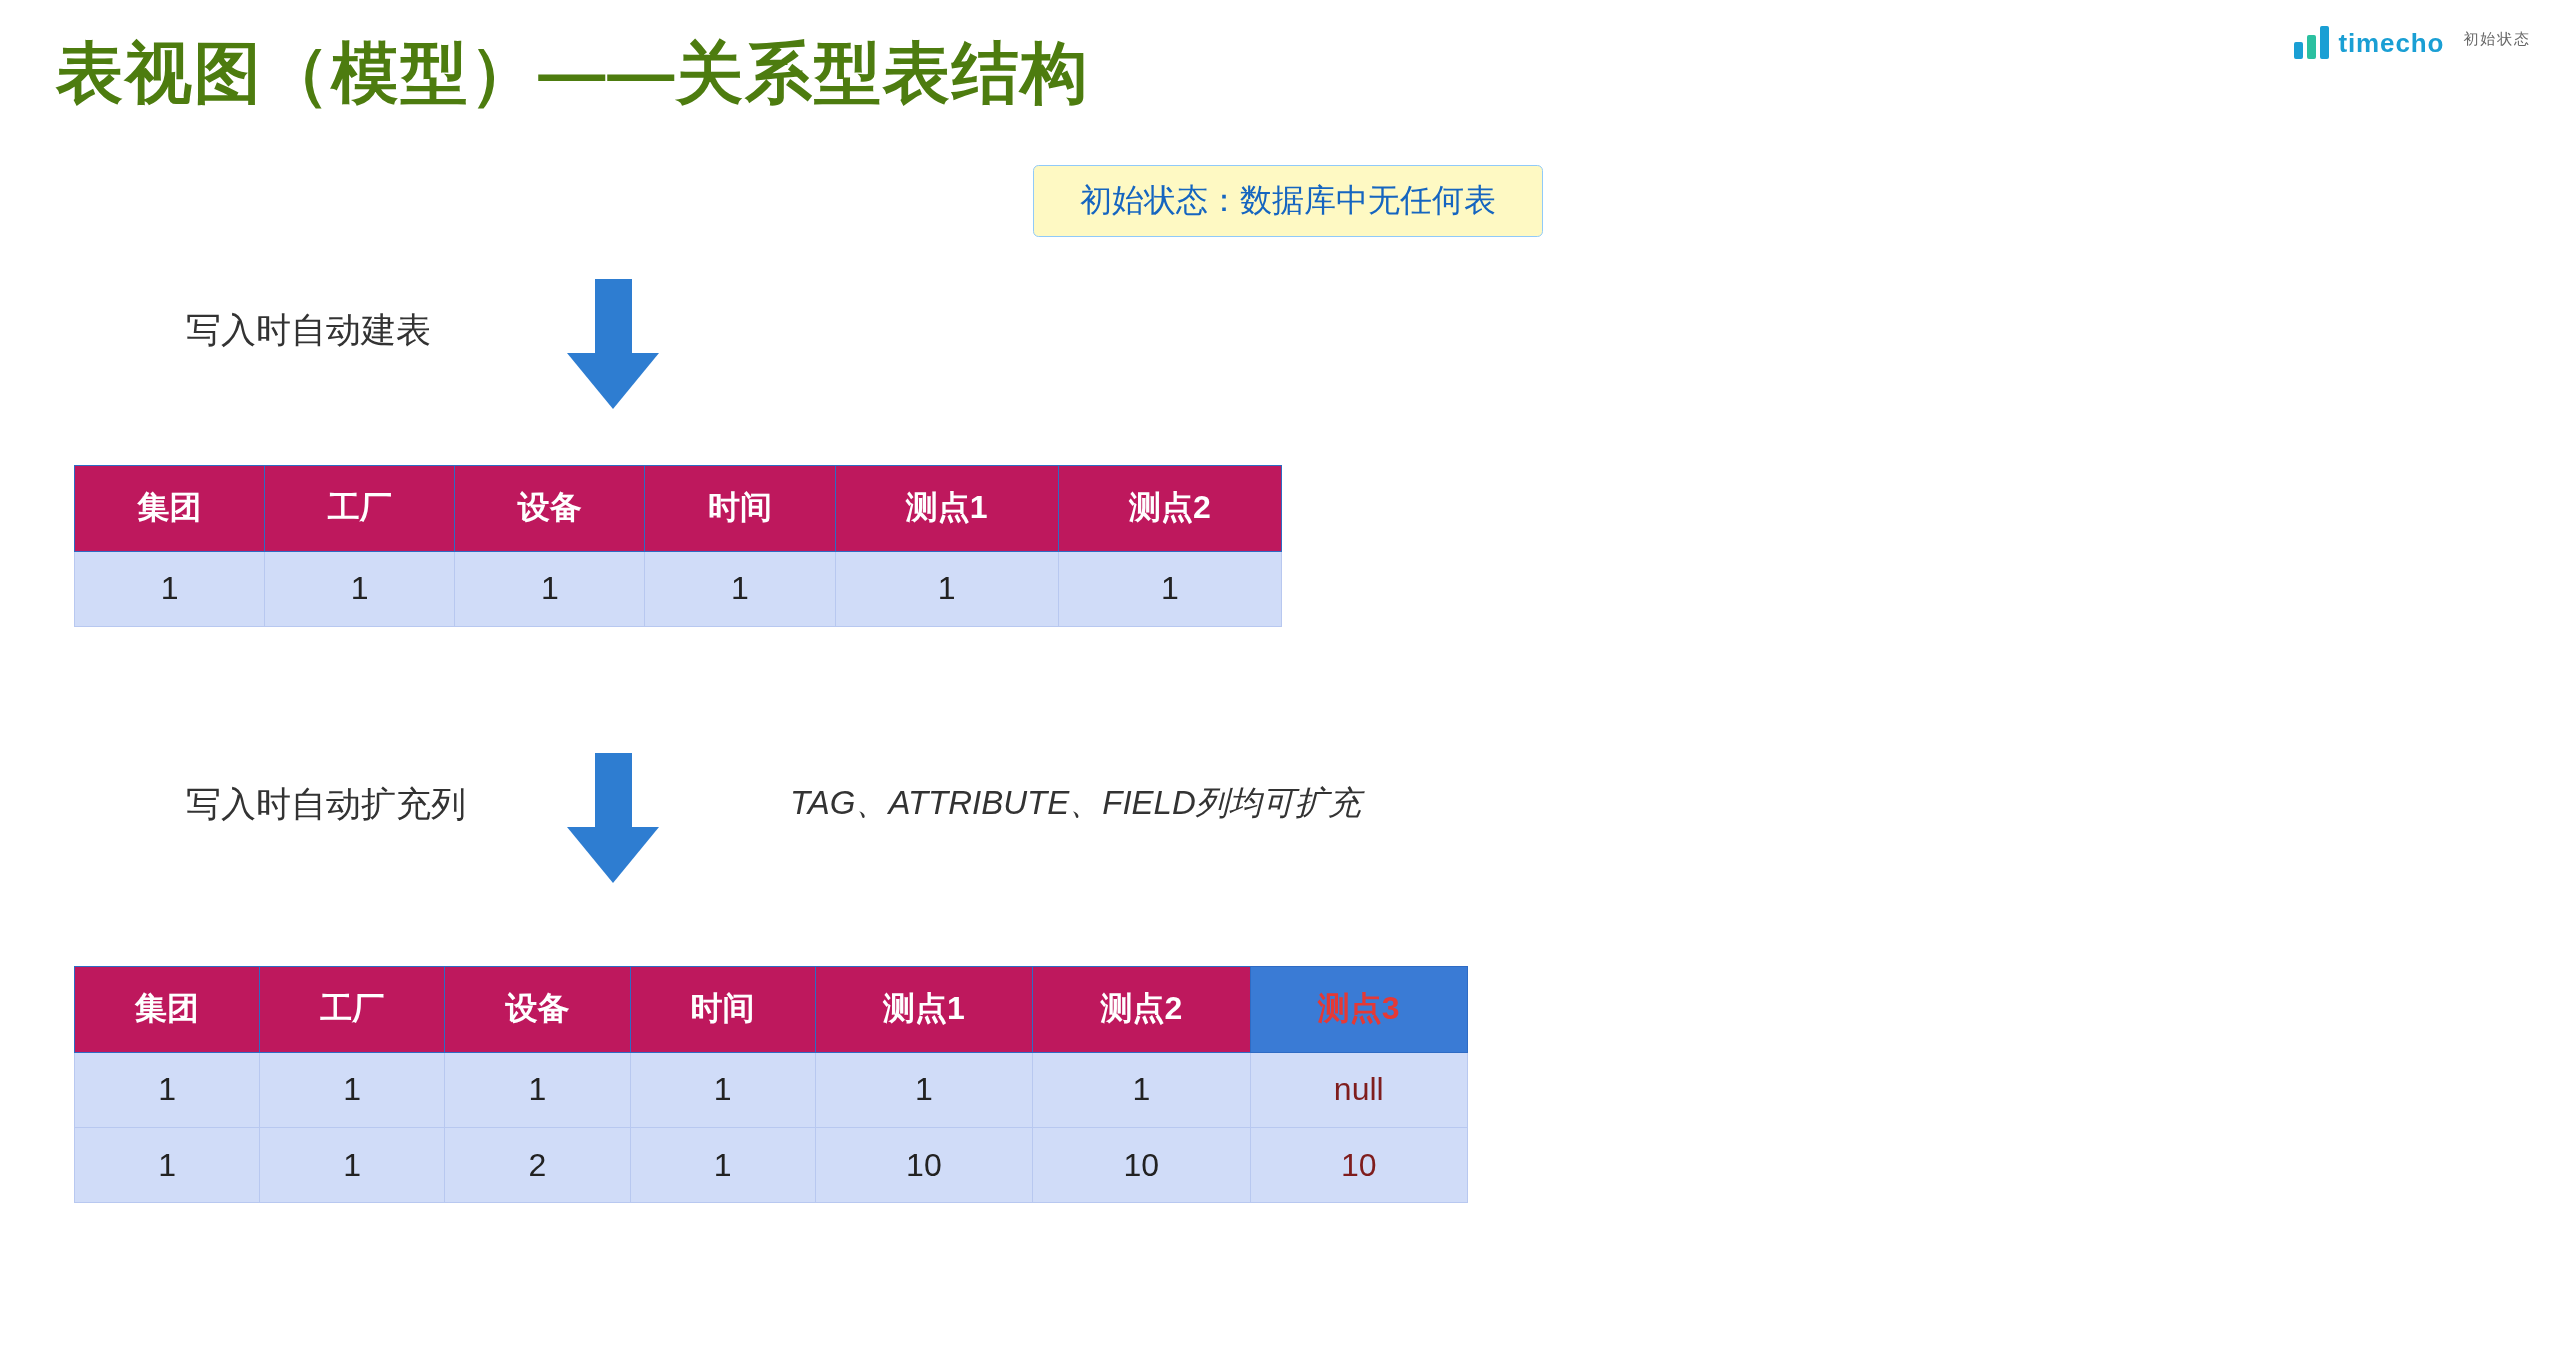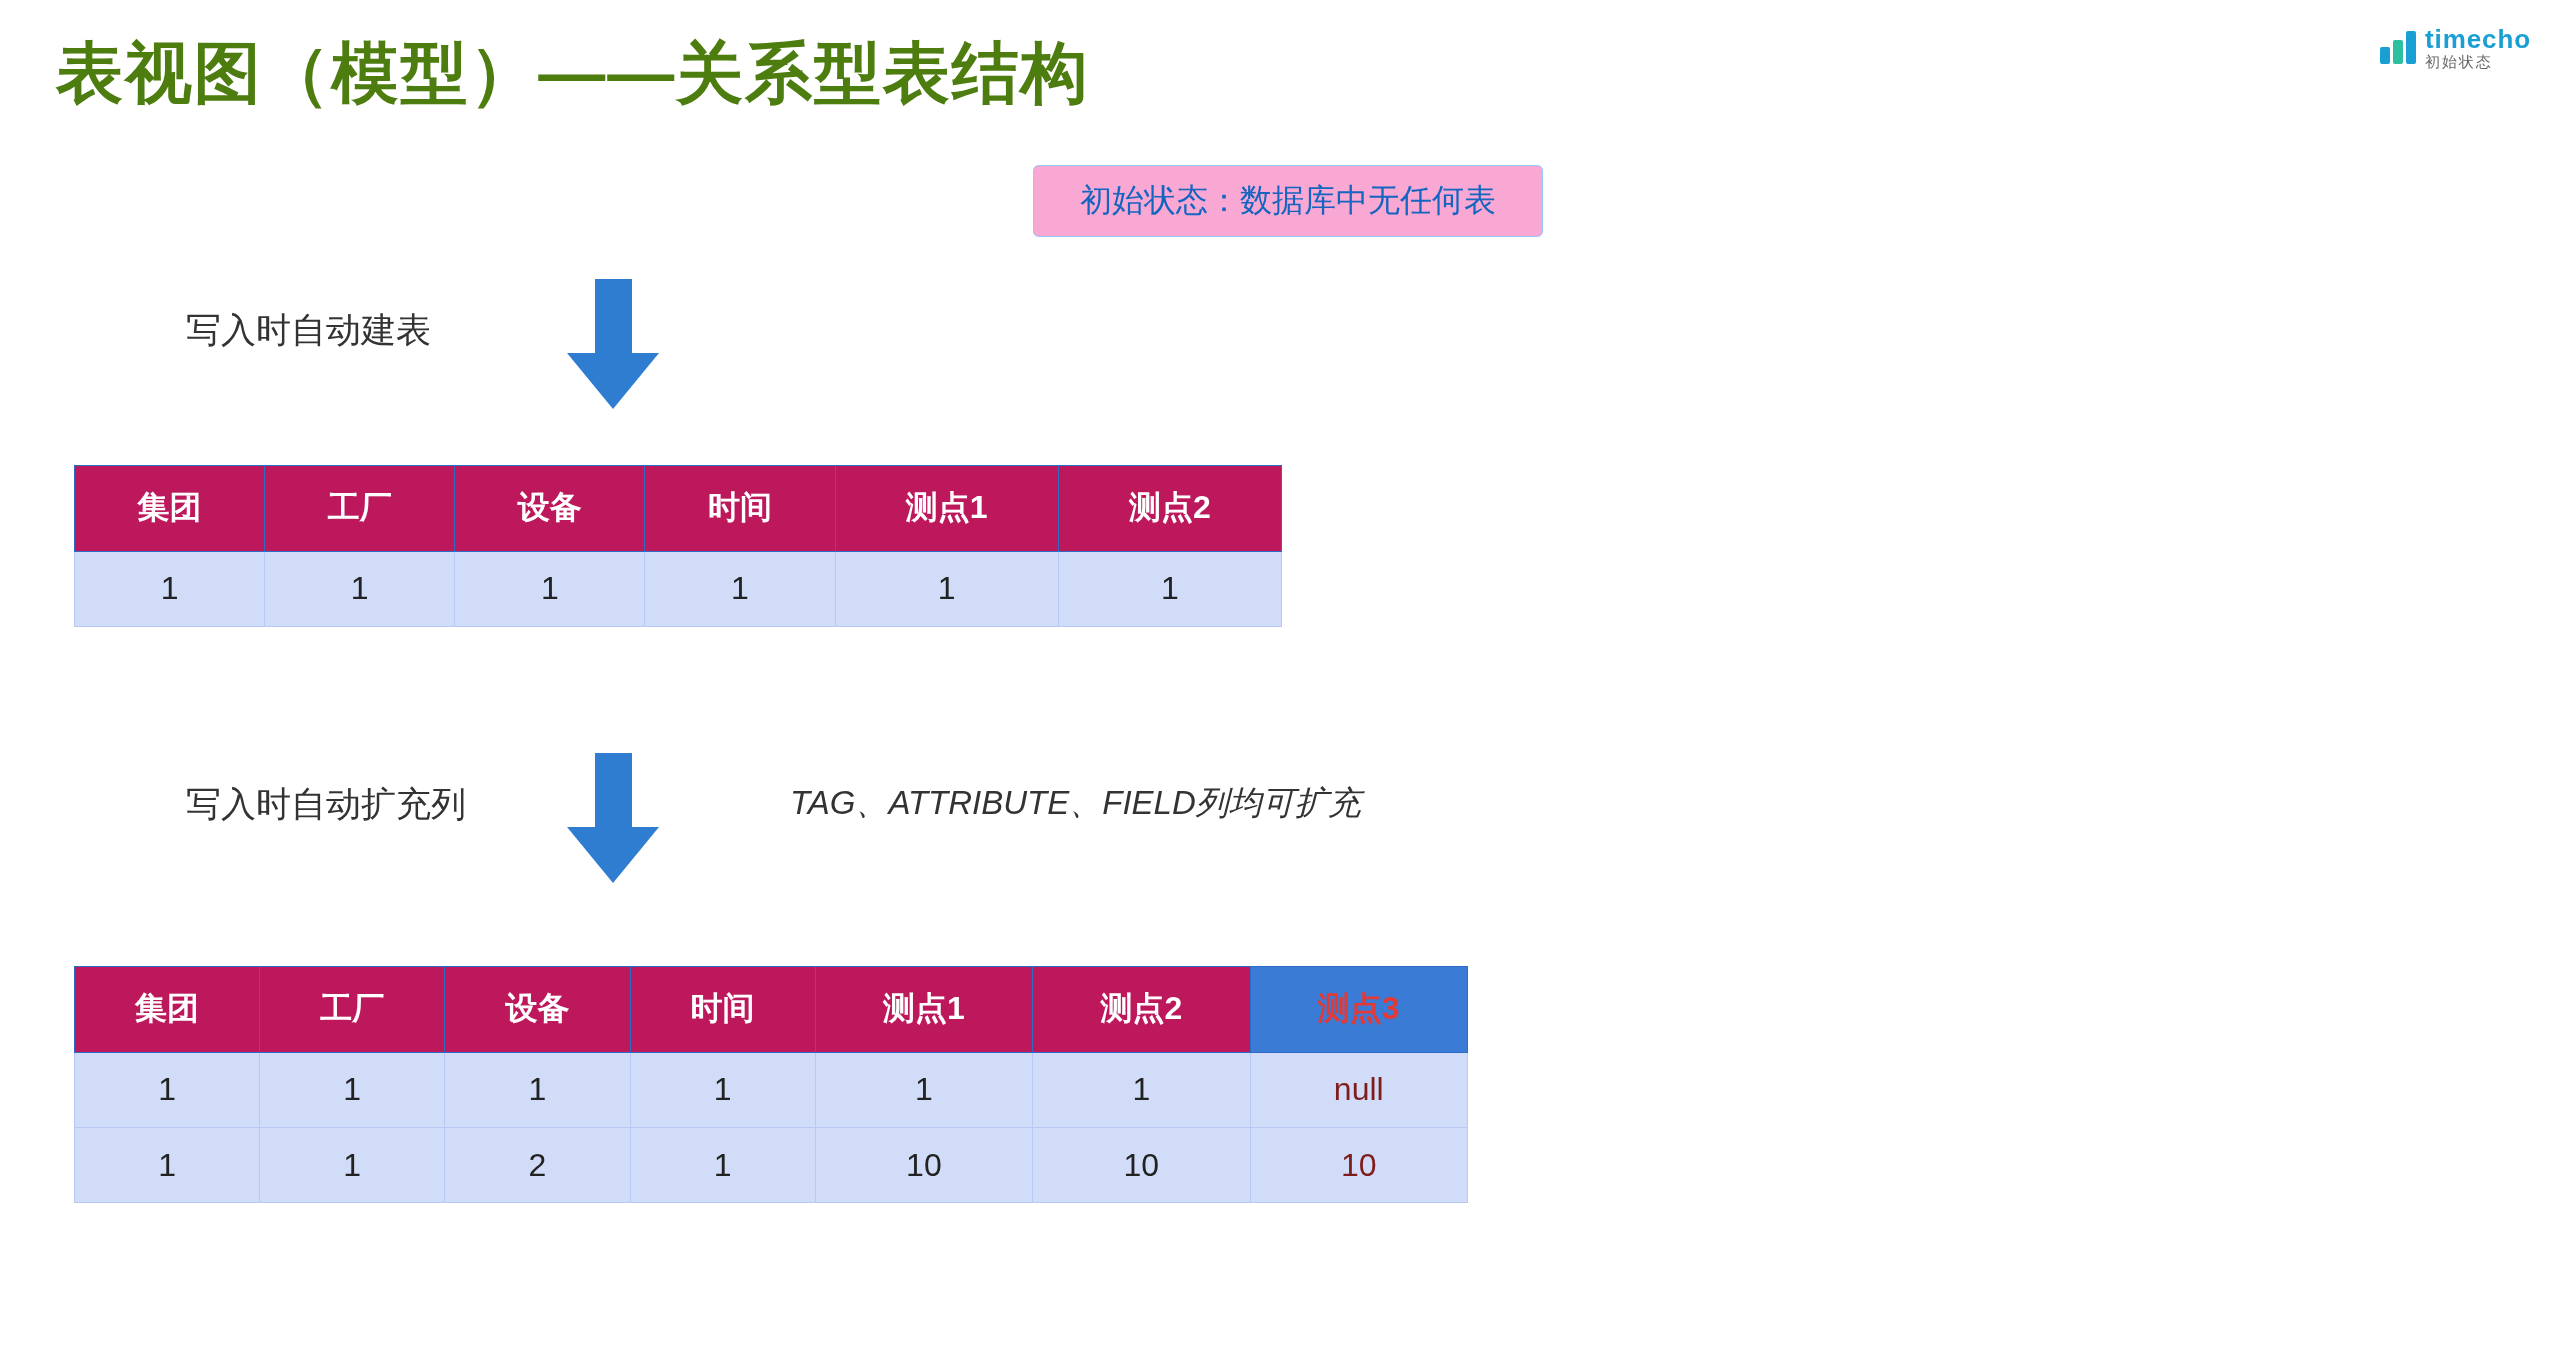--- a/index.html
+++ b/index.html
@@ -31,22 +31,23 @@
     .logo-bar {
       width: 9.3px;
       background: #1a9fd4;
       border-radius: 1.9px;
     }
     .logo-bar:nth-child(1) { height: 16.7px; }
     .logo-bar:nth-child(2) { height: 24px; background: #2bc0a0; }
     .logo-bar:nth-child(3) { height: 33px; }
     .logo-text-wrap {
       display: flex;
-      flex-direction: column;
+      flex-direction: row;
       line-height: 1;
+      gap: 19px;
     }
     .logo-text-en {
       font-size: 26px;
       font-weight: bold;
       color: #1a9fd4;
       letter-spacing: 0.9px;
     }
     .logo-text-cn {
       font-size: 15px;
       color: #666;
@@ -64,21 +65,21 @@
       color: #4d7c0f;
       letter-spacing: 1.9px;
     }
 
     
     .state-badge {
       position: absolute;
       top: 165px;
       left: 50%;
       transform: translateX(-50%);
-      background: #f9a8d4;
+      background: #fef9c3;
       border: 1.9px solid #90caf9;
       border-radius: 5.6px;
       padding: 13px 46px;
       font-size: 32px;
       color: #1565c0;
       white-space: nowrap;
     }
 
     
     .arrow-down {

